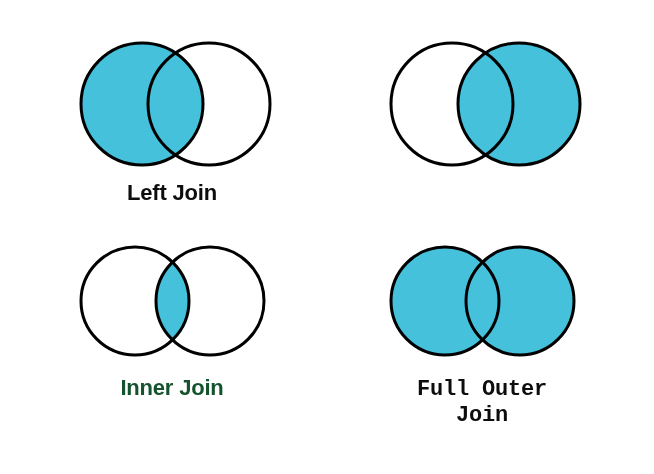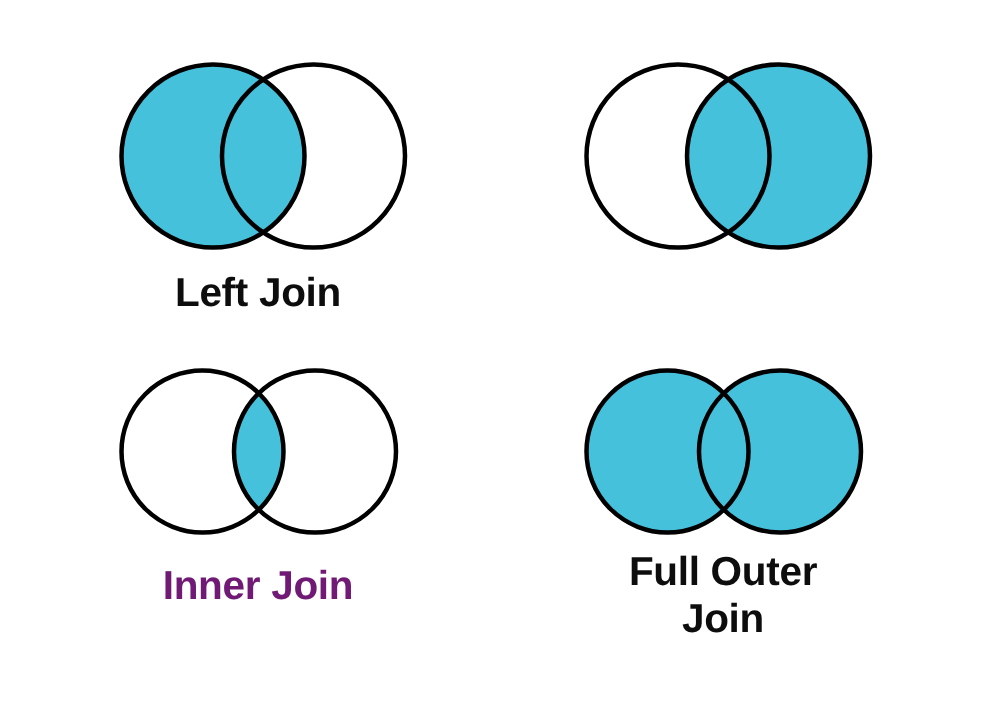--- a/index.html
+++ b/index.html
@@ -45,31 +45,31 @@
 
   .venn-svg {
     position: absolute;
     left: 0;
     top: 0;
     display: block;
   }
 
   .join-label {
     margin-top: 10px;
-    font-size: 27px;
+    font-size: 22px;
     font-weight: bold;
     line-height: 1.16;
     color: #0d0d0d;
     text-align: center;
     letter-spacing: -0.2px;
     white-space: pre-line;
     font-family: "Liberation Sans", sans-serif;
   }
   .label-inner { margin-top: 14px; }
-  .label-full  { margin-top: 5px; }
+  .label-full  { margin-top: 16px; font-family: Liberation Mono, monospace; }
 </style>
 </head>
 <body style="background: rgb(255, 255, 255);">
 
 <div class="board">
 
   <div class="join-cell cell-left-join">
     <div class="venn-wrap size-big">
       <svg class="venn-svg" width="300" height="132" viewBox="0 0 300 132">
         <defs>
@@ -122,21 +122,21 @@
         </defs>
         <circle cx="113" cy="58" r="54" fill="#ffffff" stroke="none"></circle>
         <circle cx="188" cy="58" r="54" fill="#ffffff" stroke="none"></circle>
         <g clip-path="url(#clipL-inner)">
           <circle cx="188" cy="58" r="54" fill="#45c1db"></circle>
         </g>
         <circle cx="113" cy="58" r="54" fill="none" stroke="#000000" stroke-width="3"></circle>
         <circle cx="188" cy="58" r="54" fill="none" stroke="#000000" stroke-width="3"></circle>
       </svg>
     </div>
-    <div class="join-label label-inner" style="color: #701a75;">Inner Join</div>
+    <div class="join-label label-inner" style="color: #14532d;">Inner Join</div>
   </div>
 
   <div class="join-cell cell-full-join">
     <div class="venn-wrap size-small">
       <svg class="venn-svg" width="300" height="118" viewBox="0 0 300 118">
         <defs>
           <clipPath id="clipL-full">
             <circle cx="113" cy="58" r="54"></circle>
           </clipPath>
         </defs>

